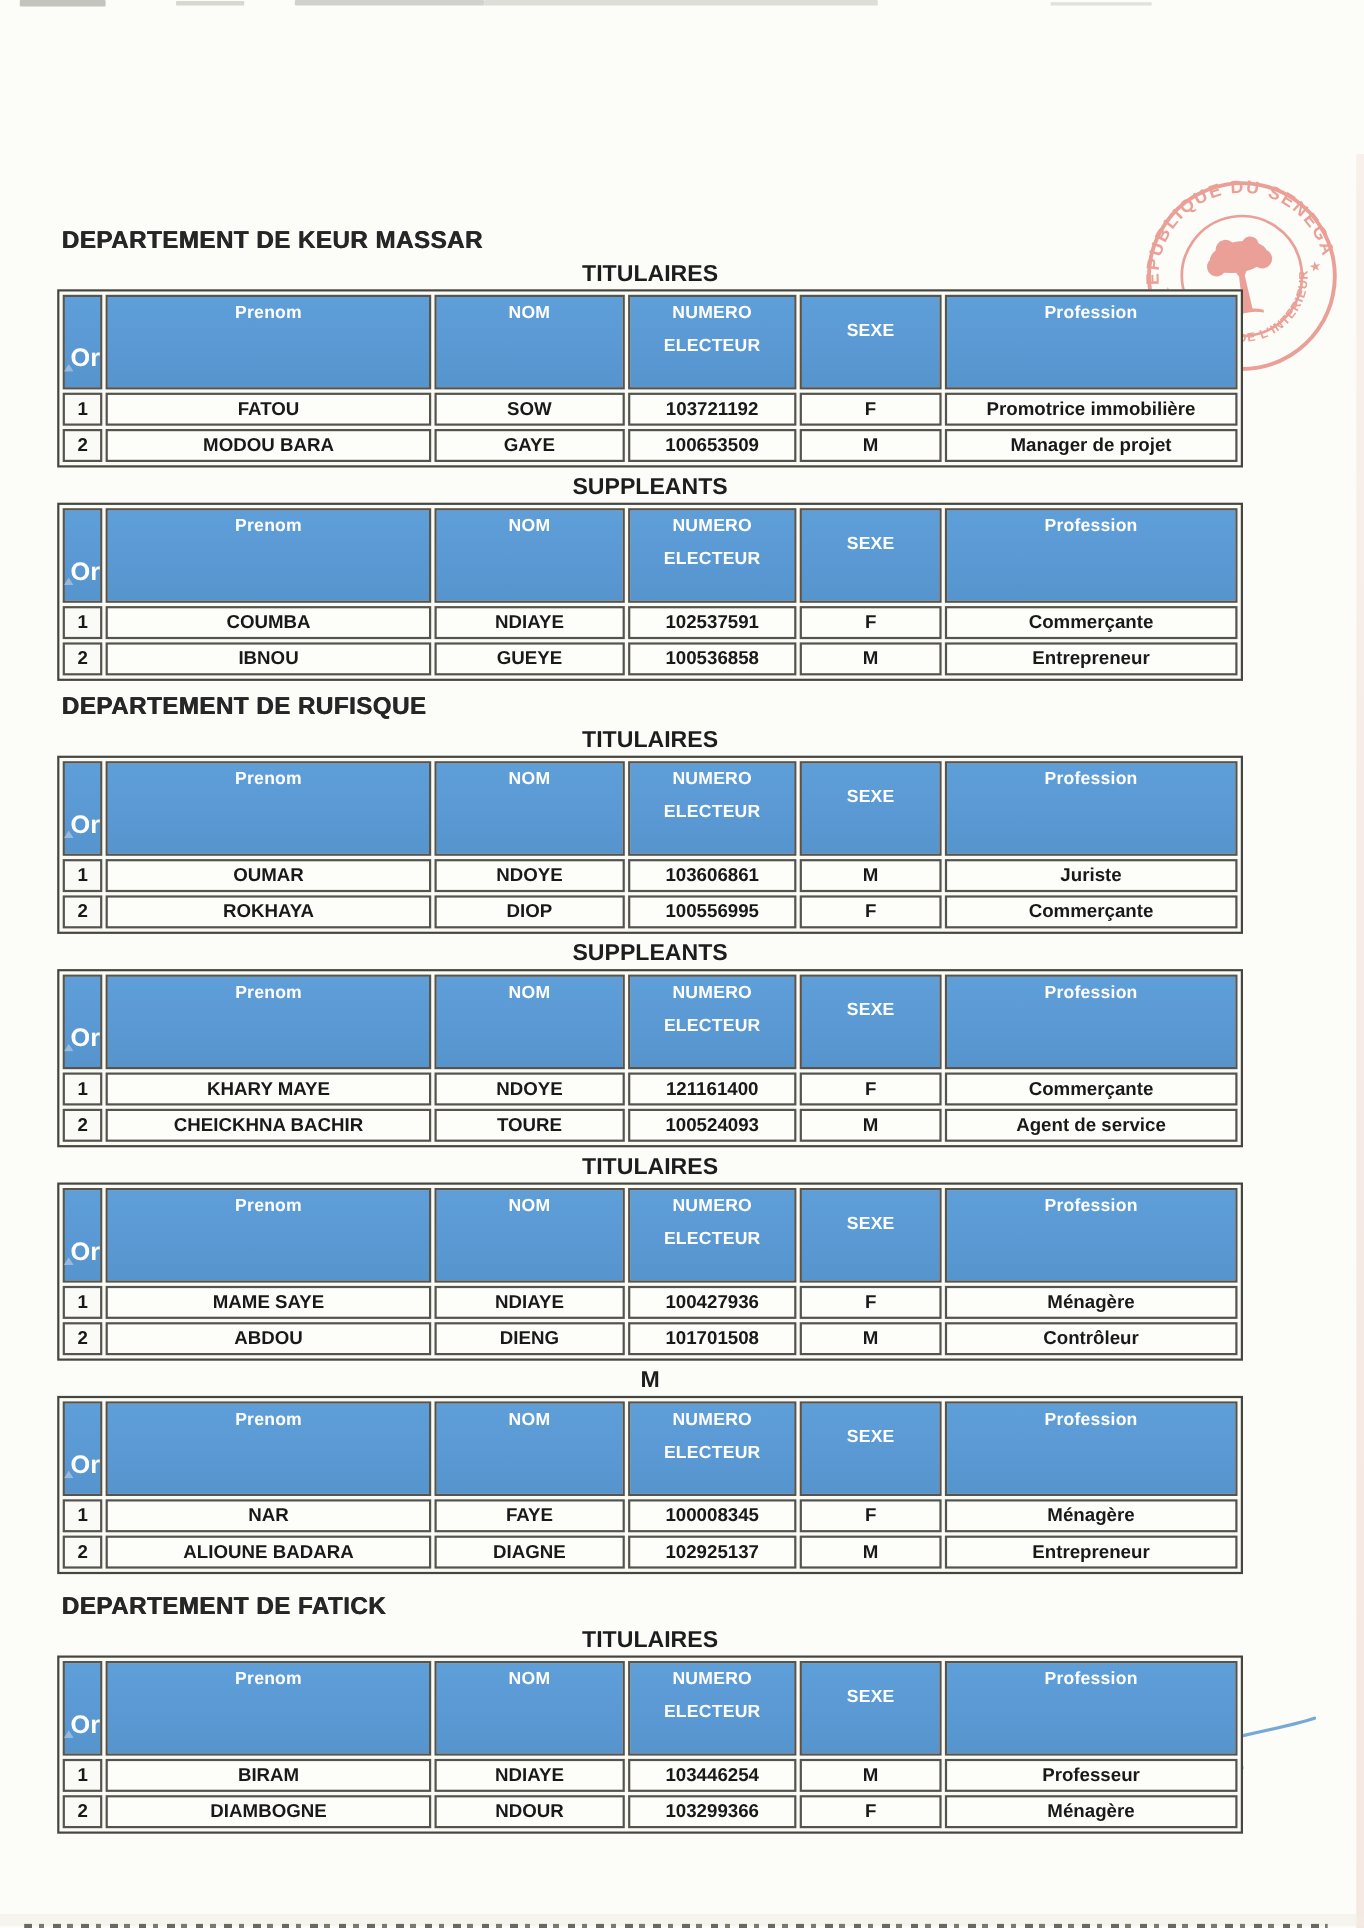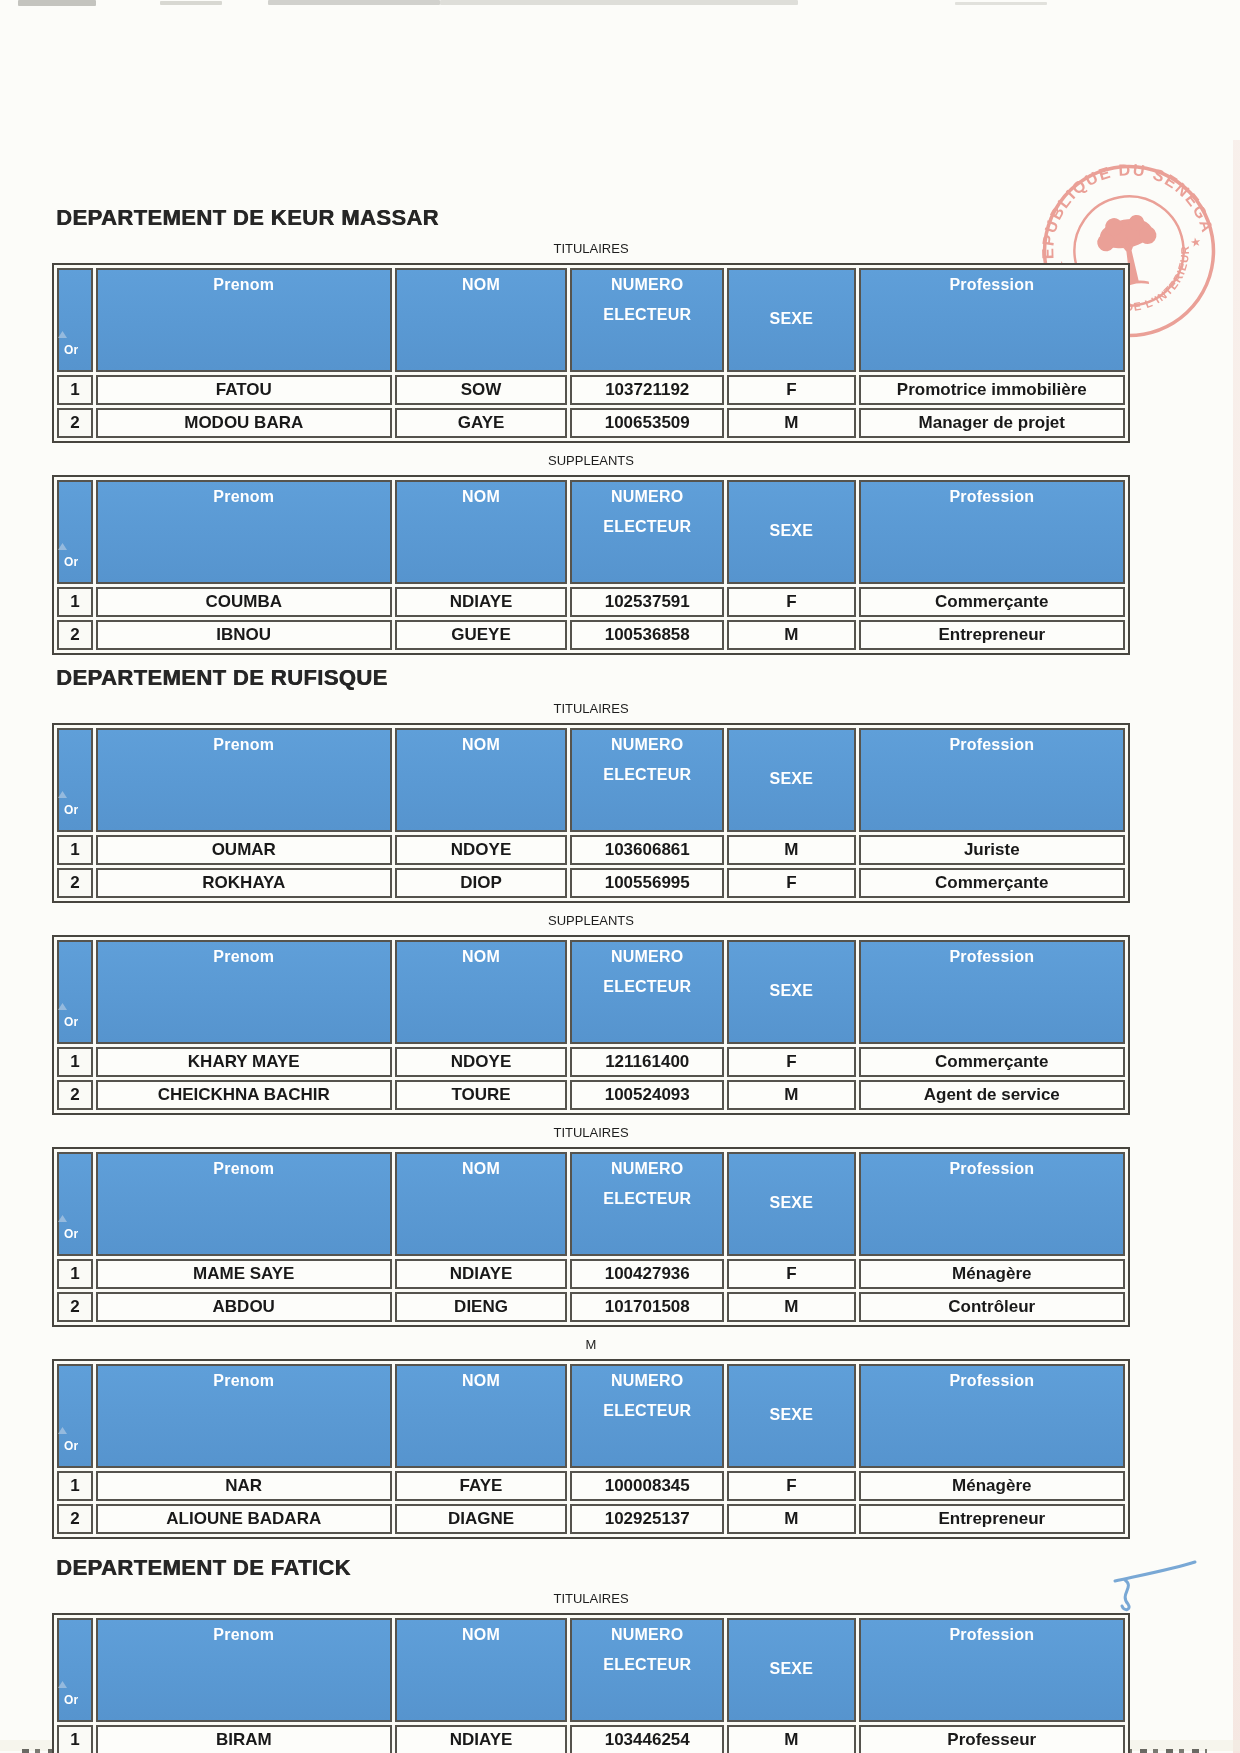--- a/index.html
+++ b/index.html
@@ -16,39 +16,39 @@
   .bottom-dots{position:absolute;left:22px;bottom:0;width:1185px;height:4px;opacity:.8;
     background:repeating-linear-gradient(90deg,#45453f 0 7px,transparent 7px 13px,#5a5a52 13px 18px,transparent 18px 26px);}
   
   .content{position:absolute;left:52px;top:0;width:1078px;}
   .dept-heading{
     margin:10px 0 0 4px; font-size:22px; line-height:26px; font-weight:900;
     letter-spacing:.4px; color:#262626; text-shadow:.6px 0 0 #262626;
   }
   .dept-heading.first{margin-top:205px;}
   .dept-heading.gap-lg{margin-top:16px;}
-  .block-label{margin-top:6px; text-align:center; font-size:13px; line-height:23px; font-weight:400; color:#1d1d1d;}
+  .block-label{margin-top:6px; text-align:center; font-size:21px; line-height:23px; font-weight:700; color:#1d1d1d;}
   .note{margin-top:2px; text-align:center; font-size:19px; line-height:23px; font-weight:400; color:#1c1c1c;}
   
   .tbl-wrap{position:relative; margin-top:3px;}
   .tbl-wrap::after{ 
     content:""; position:absolute; left:6px; top:68px; width:9px; height:7px;
     background:#a9c6e2; opacity:.75; clip-path:polygon(0 100%,50% 0,100% 100%);
   }
   table.tbl{
     width:100%; border-collapse:separate; border-spacing:3px;
     border:2px solid #47453f; background:#fbfbf6;
   }
   .tbl th{
     background:linear-gradient(180deg,#5f9fd9,#5694ce);
     color:#fff; font-weight:700; font-size:16px; letter-spacing:.2px;
     border:2px solid #56544e; height:60px; vertical-align:top; padding:6px 2px 0 2px; text-align:center;margin-top:28px;
   }
-  .tbl th.th-or{vertical-align:bottom; text-align:left; padding:0 0 13px 5px; font-size:12px;}
-  .tbl th.th-sexe{padding-top:40px;}
+  .tbl th.th-or{vertical-align:bottom; text-align:left; padding:0 0 13px 5px; font-size:23px;}
+  .tbl th.th-sexe{padding-top:22px;}
   .tbl th .l1{margin-bottom:12px;}
   .tbl td{
     background:#fdfdfa; border:2px solid #55534d; height:26px;
     text-align:center; font-size:17px; font-weight:600; color:#191919; padding:0 4px;
     white-space:nowrap; overflow:hidden;
   }
   .tbl td.td-or{background:#fafaf6;}
   col.c-or{width:3.4%;} col.c-prenom{width:28.1%;} col.c-nom{width:16.4%;}
   col.c-num{width:14.6%;} col.c-sexe{width:12.2%;} col.c-prof{width:25.3%;}
   

